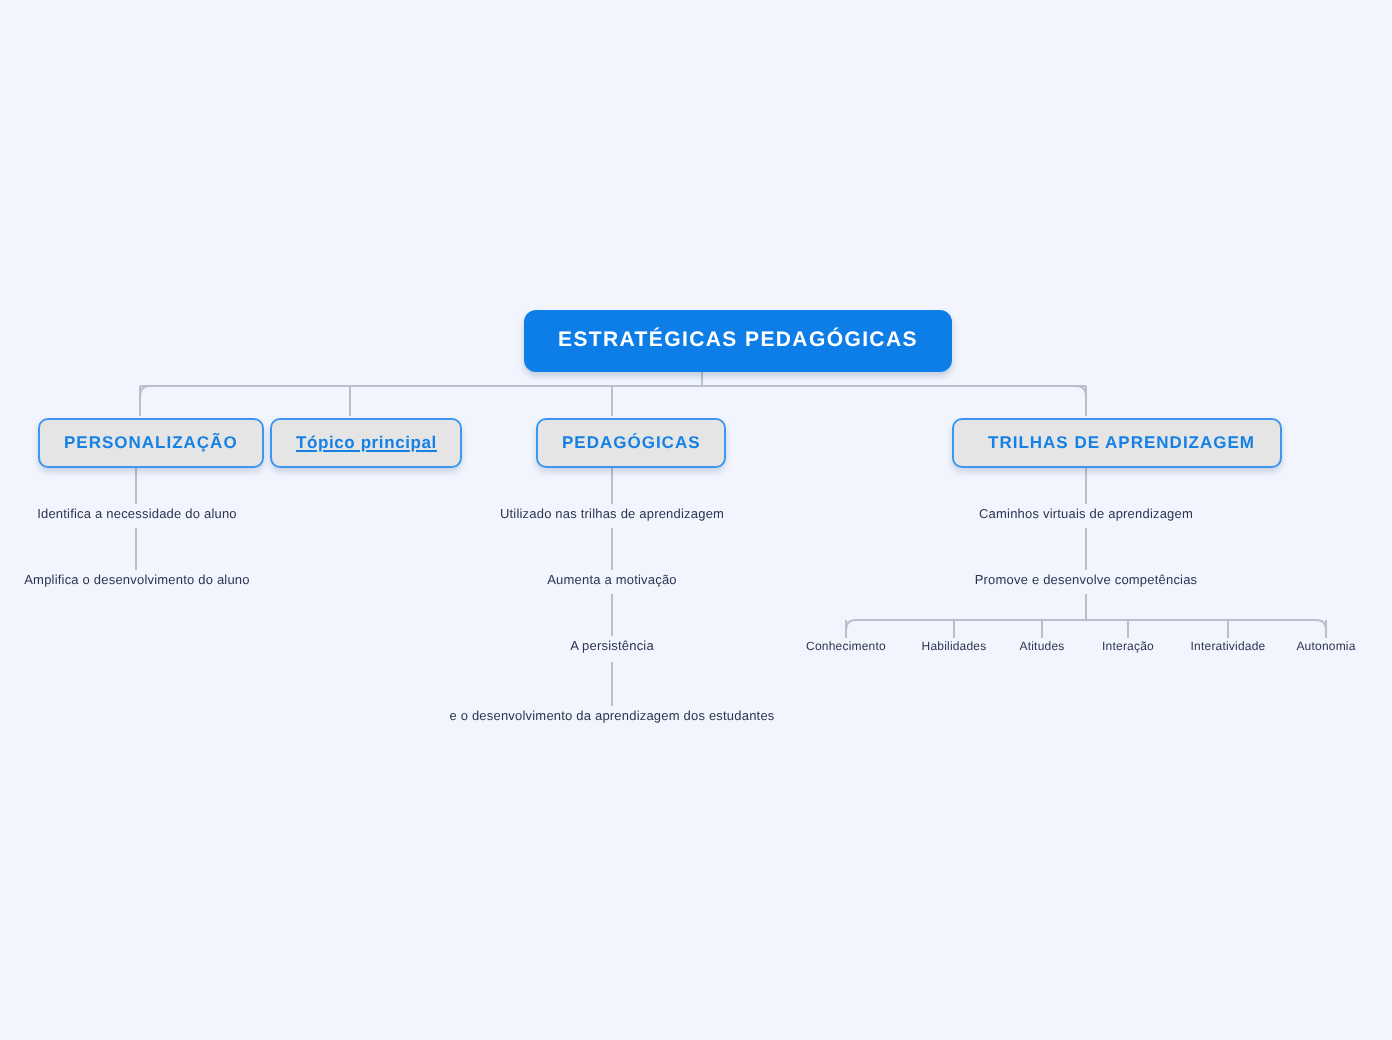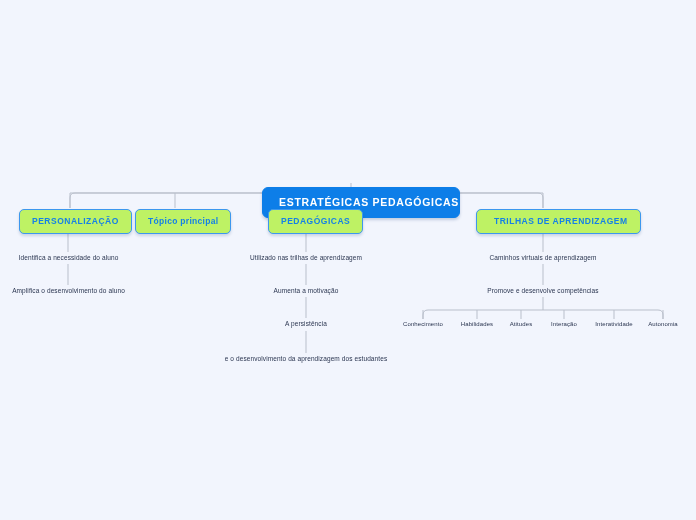--- a/index.html
+++ b/index.html
@@ -37,27 +37,26 @@
   }
   
   .node.root {
     background: #0d7ee8;
     color: #ffffff;
     border: 1px solid #0d7ee8;
     border-radius: 6px;
     font-size: 10.5px;
     font-weight: bold;
     letter-spacing: 0.7px;
-    padding: 8px 0 9px 16px;
+    padding: 8px 16px 9px 16px;
     box-shadow: 0 2px 3px rgba(20,60,120,0.22);
-    margin-top: 32px;
   }
   
   .node.boxed {
-    background: #bef264;
+    background: #e5e5e5;
     color: #1581e6;
     border: 1.5px solid #3d97ee;
     border-radius: 5px;
     font-size: 8.5px;
     font-weight: bold;
     letter-spacing: 0.5px;
     padding: 6px 12px 6.5px 12px;
     box-shadow: 0 2px 3px rgba(20,60,120,0.18);
   }
   .node.boxed.mixedcase {
@@ -116,21 +115,21 @@
     <path class="conn" d="M521,310 L521,319"></path>
     <path class="conn" d="M564,310 L564,319"></path>
     <path class="conn" d="M614,310 L614,319"></path>
     <path class="conn" d="M663,310 L663,319"></path>
   </svg>
 
   <div class="node root" style="left:262px; top:155px;">ESTRATÉGICAS PEDAGÓGICAS</div>
 
   <div class="node boxed" style="left:19px; top:209px;">PERSONALIZAÇÃO</div>
 
-  <div class="node boxed mixedcase" style="left:135px; top:209px;">Tópico principal</div>
+  <div class="node boxed mixedcase" style="left:135px; top:209px;text-decoration:underline;">Tópico principal</div>
 
   <div class="node boxed" style="left:268px; top:209px;">PEDAGÓGICAS</div>
 
   <div class="node boxed" style="left:476px; top:209px;padding-left:17px;">TRILHAS DE APRENDIZAGEM</div>
 
   <div class="node plain" style="left:0px; top:254px; width:137px;">Identifica a necessidade do aluno</div>
 
   <div class="node plain" style="left:0px; top:287px; width:137px;">Amplifica o desenvolvimento do aluno</div>
 
   <div class="node plain" style="left:226px; top:254px; width:160px;">Utilizado nas trilhas de aprendizagem</div>

